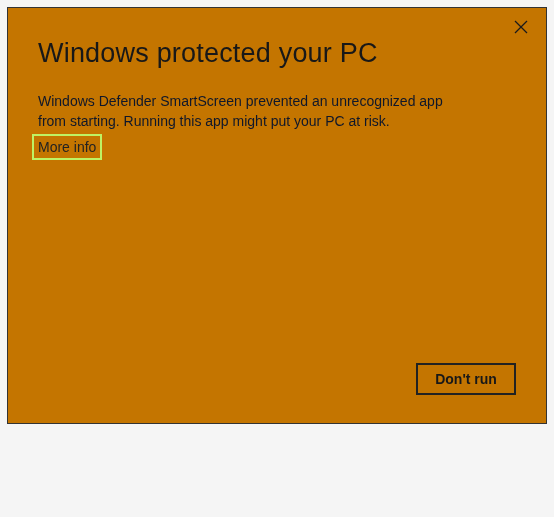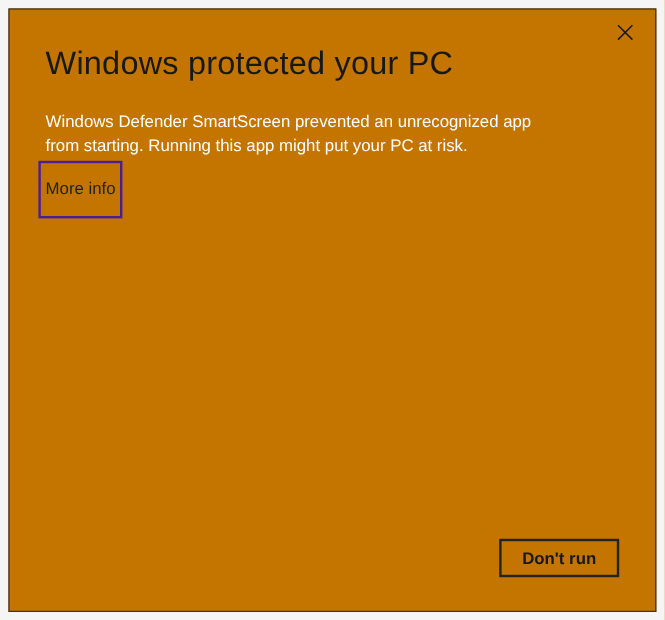--- a/index.html
+++ b/index.html
@@ -5,21 +5,21 @@
     * { box-sizing: border-box; margin: 0; padding: 0; }
     body {
       width: 554px;
       height: 517px;
       background: #f5f5f5;
       font-family: "Segoe UI", sans-serif;
       padding: 7px;
     }
     .window {
       width: 540px;
-      height: 503px;
+      height: 417px;
       border: 1px solid #333;
       background: #c47500;
       position: relative;
       padding: 30px 30px 28px 30px;
     }
     .close-btn {
       position: absolute;
       top: 12px;
       right: 18px;
       width: 14px;
@@ -30,28 +30,28 @@
     .close-btn svg { width: 14px; height: 14px; display: block; }
     .title {
       font-size: 27px;
       font-weight: 400;
       color: #181818;
       margin-bottom: 22px;
       letter-spacing: 0.2px;
     }
     .body-text {
       font-size: 14px;
-      color: #ffffff;
+      color: #0f172a;
       line-height: 1.45;
       max-width: 420px;
     }
     .more-info-wrap {
       display: inline-block;
-      border: 2px solid #4c1d95;
-      padding: 13px 4px;
+      border: 2px solid #bef264;
+      padding: 2px 4px;
       margin-top: 2px;
       margin-left: -6px;
     }
     .more-info {
       font-size: 14px;
       color: #222;
       cursor: pointer;
       text-decoration: none;
     }
     .button-row {

